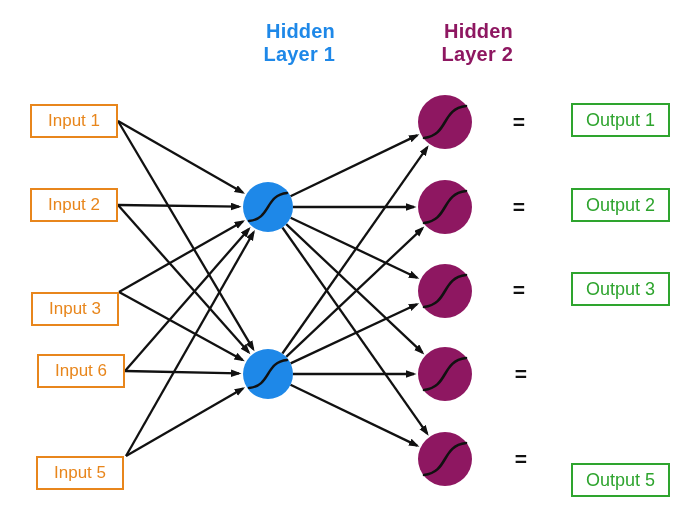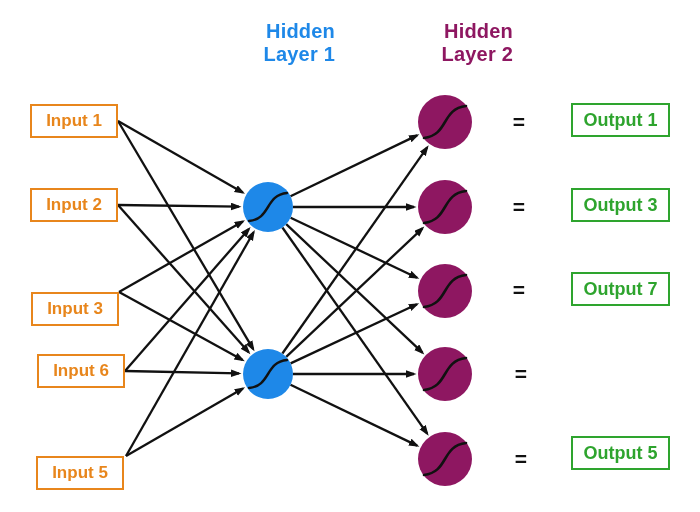--- a/index.html
+++ b/index.html
@@ -25,21 +25,21 @@
   .t-blue   { color: var(--hidden1_accent, #1E88E8); }
   .t-maroon { color: var(--hidden2_accent, #8E1761); }
   .node-box {
     position: absolute;
     box-sizing: border-box;
     height: 34px;
     display: flex;
     align-items: center;
     justify-content: center;
     background: #ffffff;
-    font-weight: bold;
+    font-weight: normal;
   }
   .input-box {
     width: 88px;
     border: 2px solid var(--input_accent, #E8861C);
     color: var(--input_accent, #E8861C);
     font-size: 17px;
   }
   .output-box {
     width: 99px;
     border: 2px solid var(--output_accent, #2EA42E);
@@ -136,16 +136,16 @@
   <div class="node-box input-box" style="left:37px; top:354px;">Input 6</div>
   <div class="node-box input-box" style="left:36px; top:456px;">Input 5</div>
 
   <div class="eq" style="left:503px; top:110px;">=</div>
   <div class="eq" style="left:503px; top:195px;">=</div>
   <div class="eq" style="left:503px; top:278px;">=</div>
   <div class="eq" style="left:505px; top:362px;">=</div>
   <div class="eq" style="left:505px; top:447px;">=</div>
 
   <div class="node-box output-box" style="left:571px; top:103px;">Output 1</div>
-  <div class="node-box output-box" style="left:571px; top:188px;">Output 3</div>
-  <div class="node-box output-box" style="left:571px; top:272px;">Output 7</div>
-  <div class="node-box output-box" style="left:571px; top:436px;text-align:center;">Output 5</div>
+  <div class="node-box output-box" style="left:571px; top:188px;">Output 2</div>
+  <div class="node-box output-box" style="left:571px; top:272px;">Output 3</div>
+  <div class="node-box output-box" style="left:571px; top:463px;text-align:center;">Output 5</div>
 </div>
 
 </body></html>

